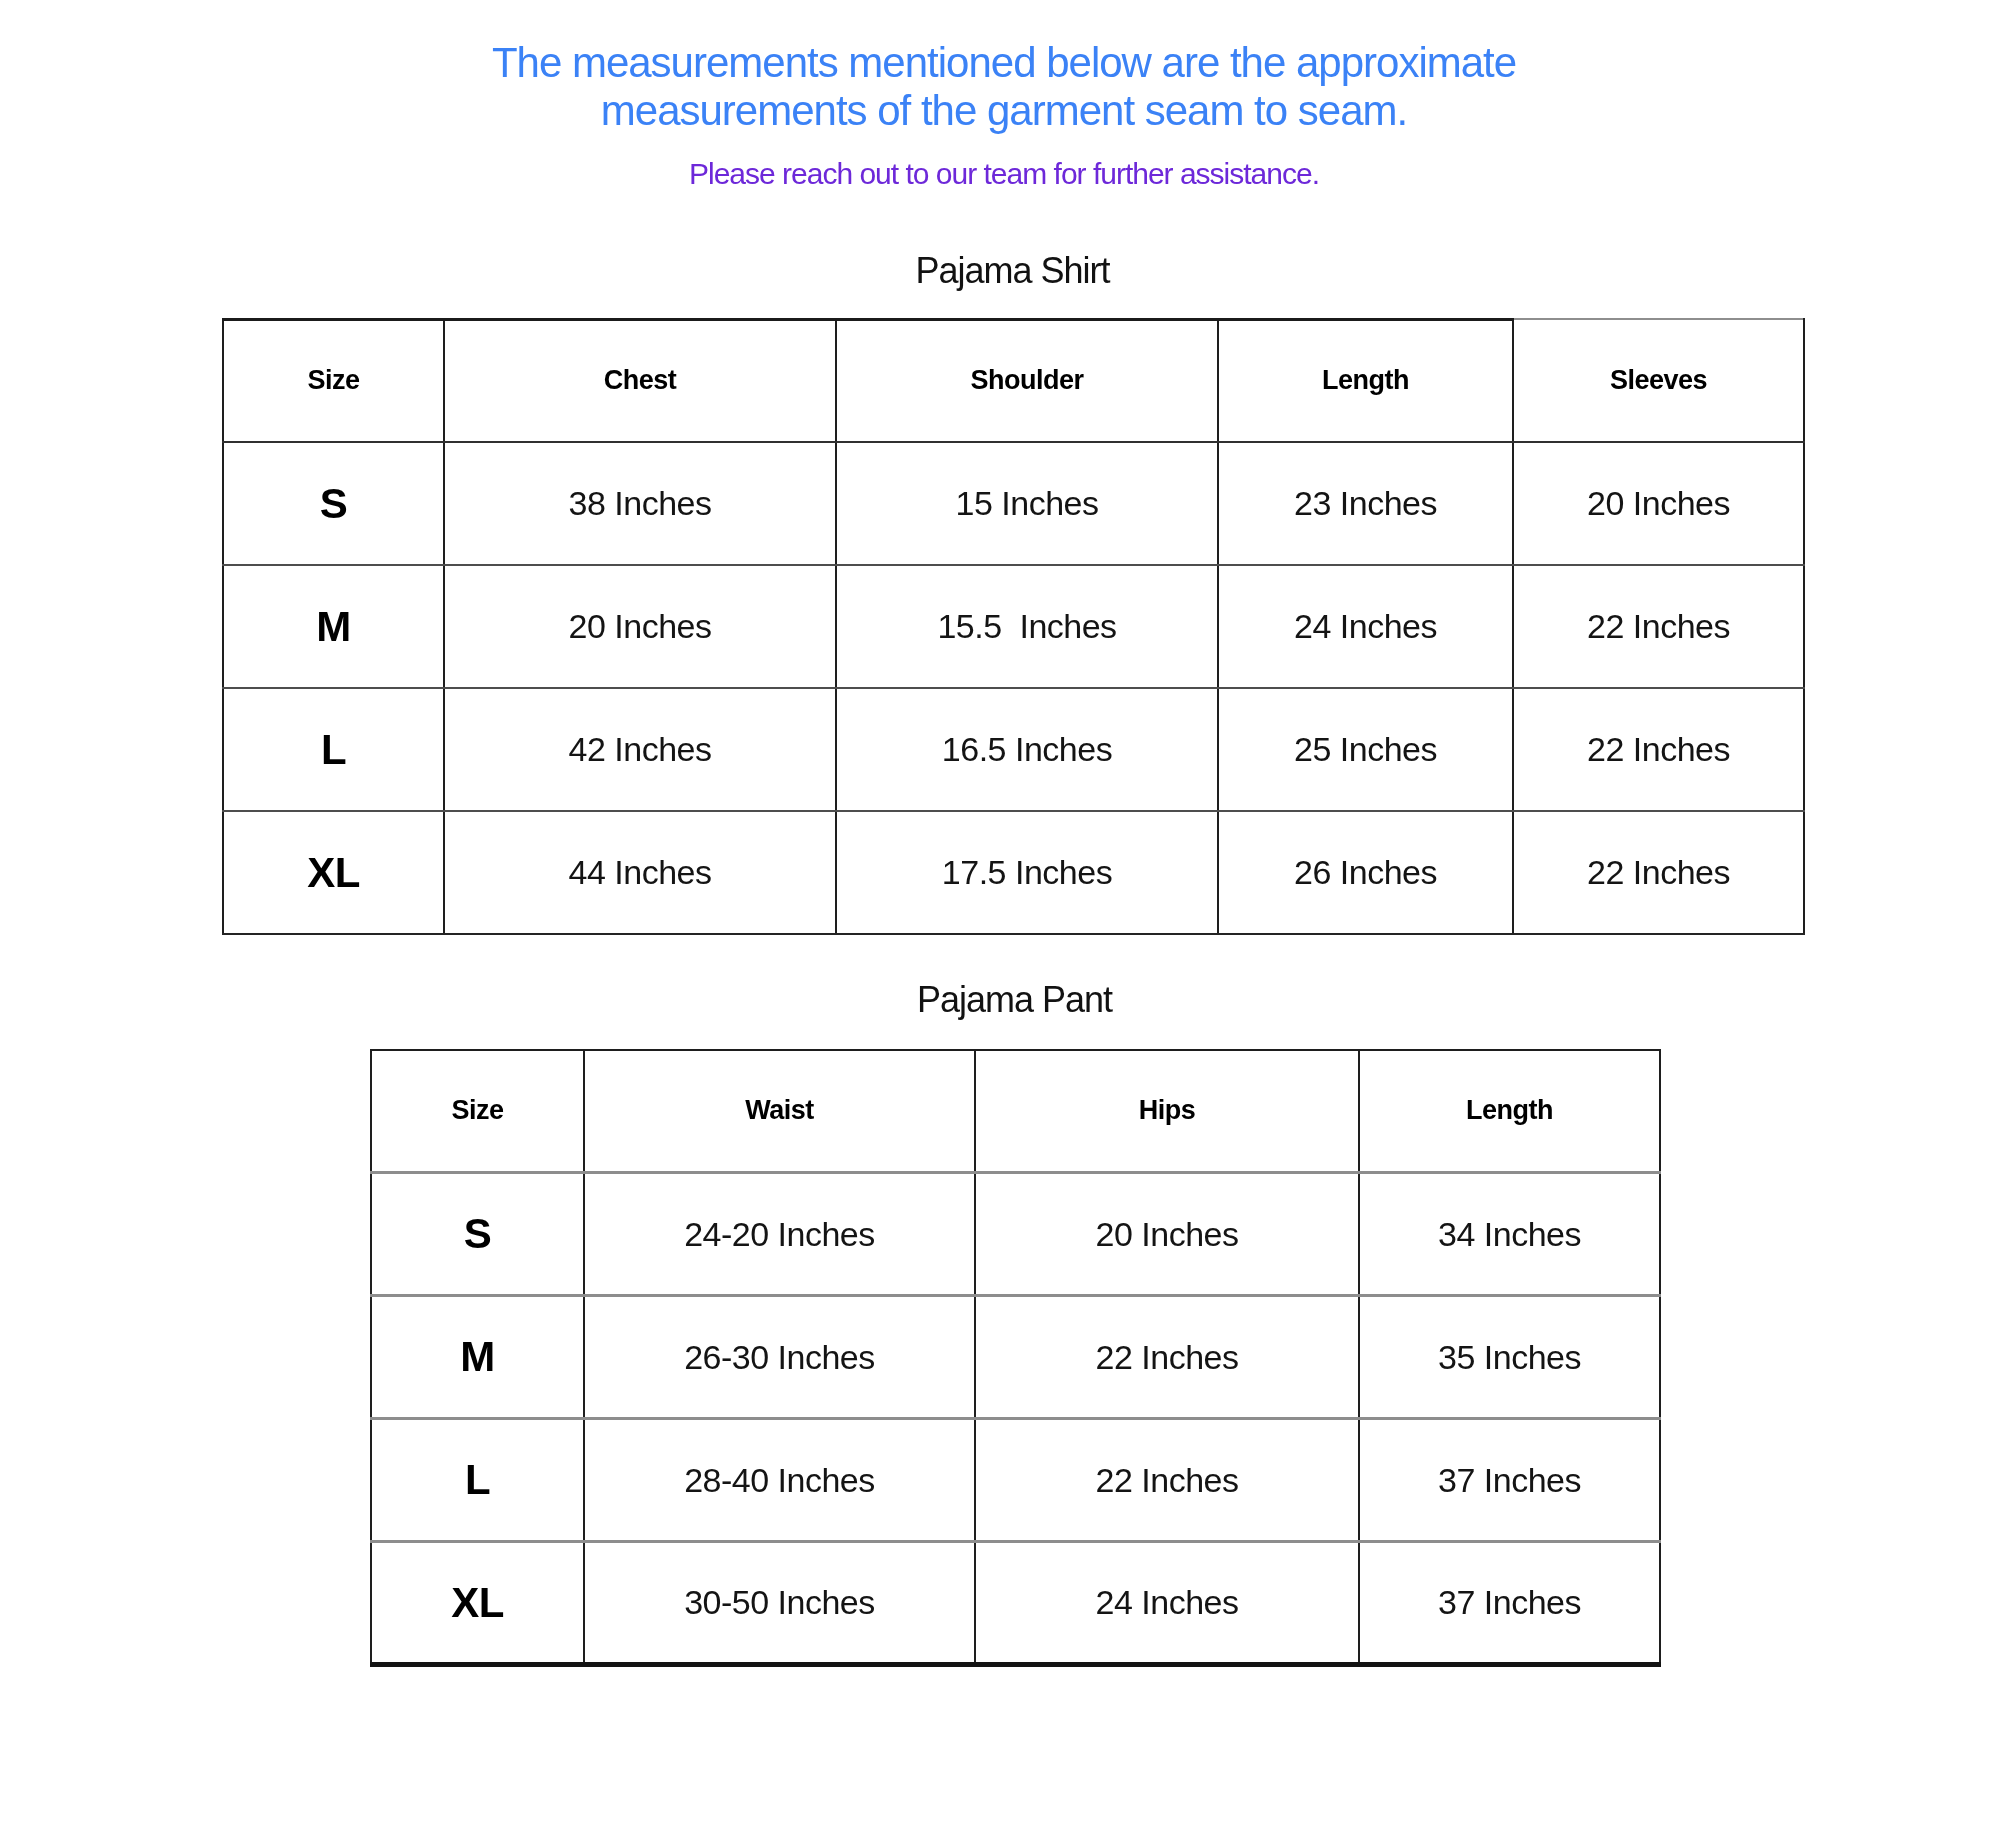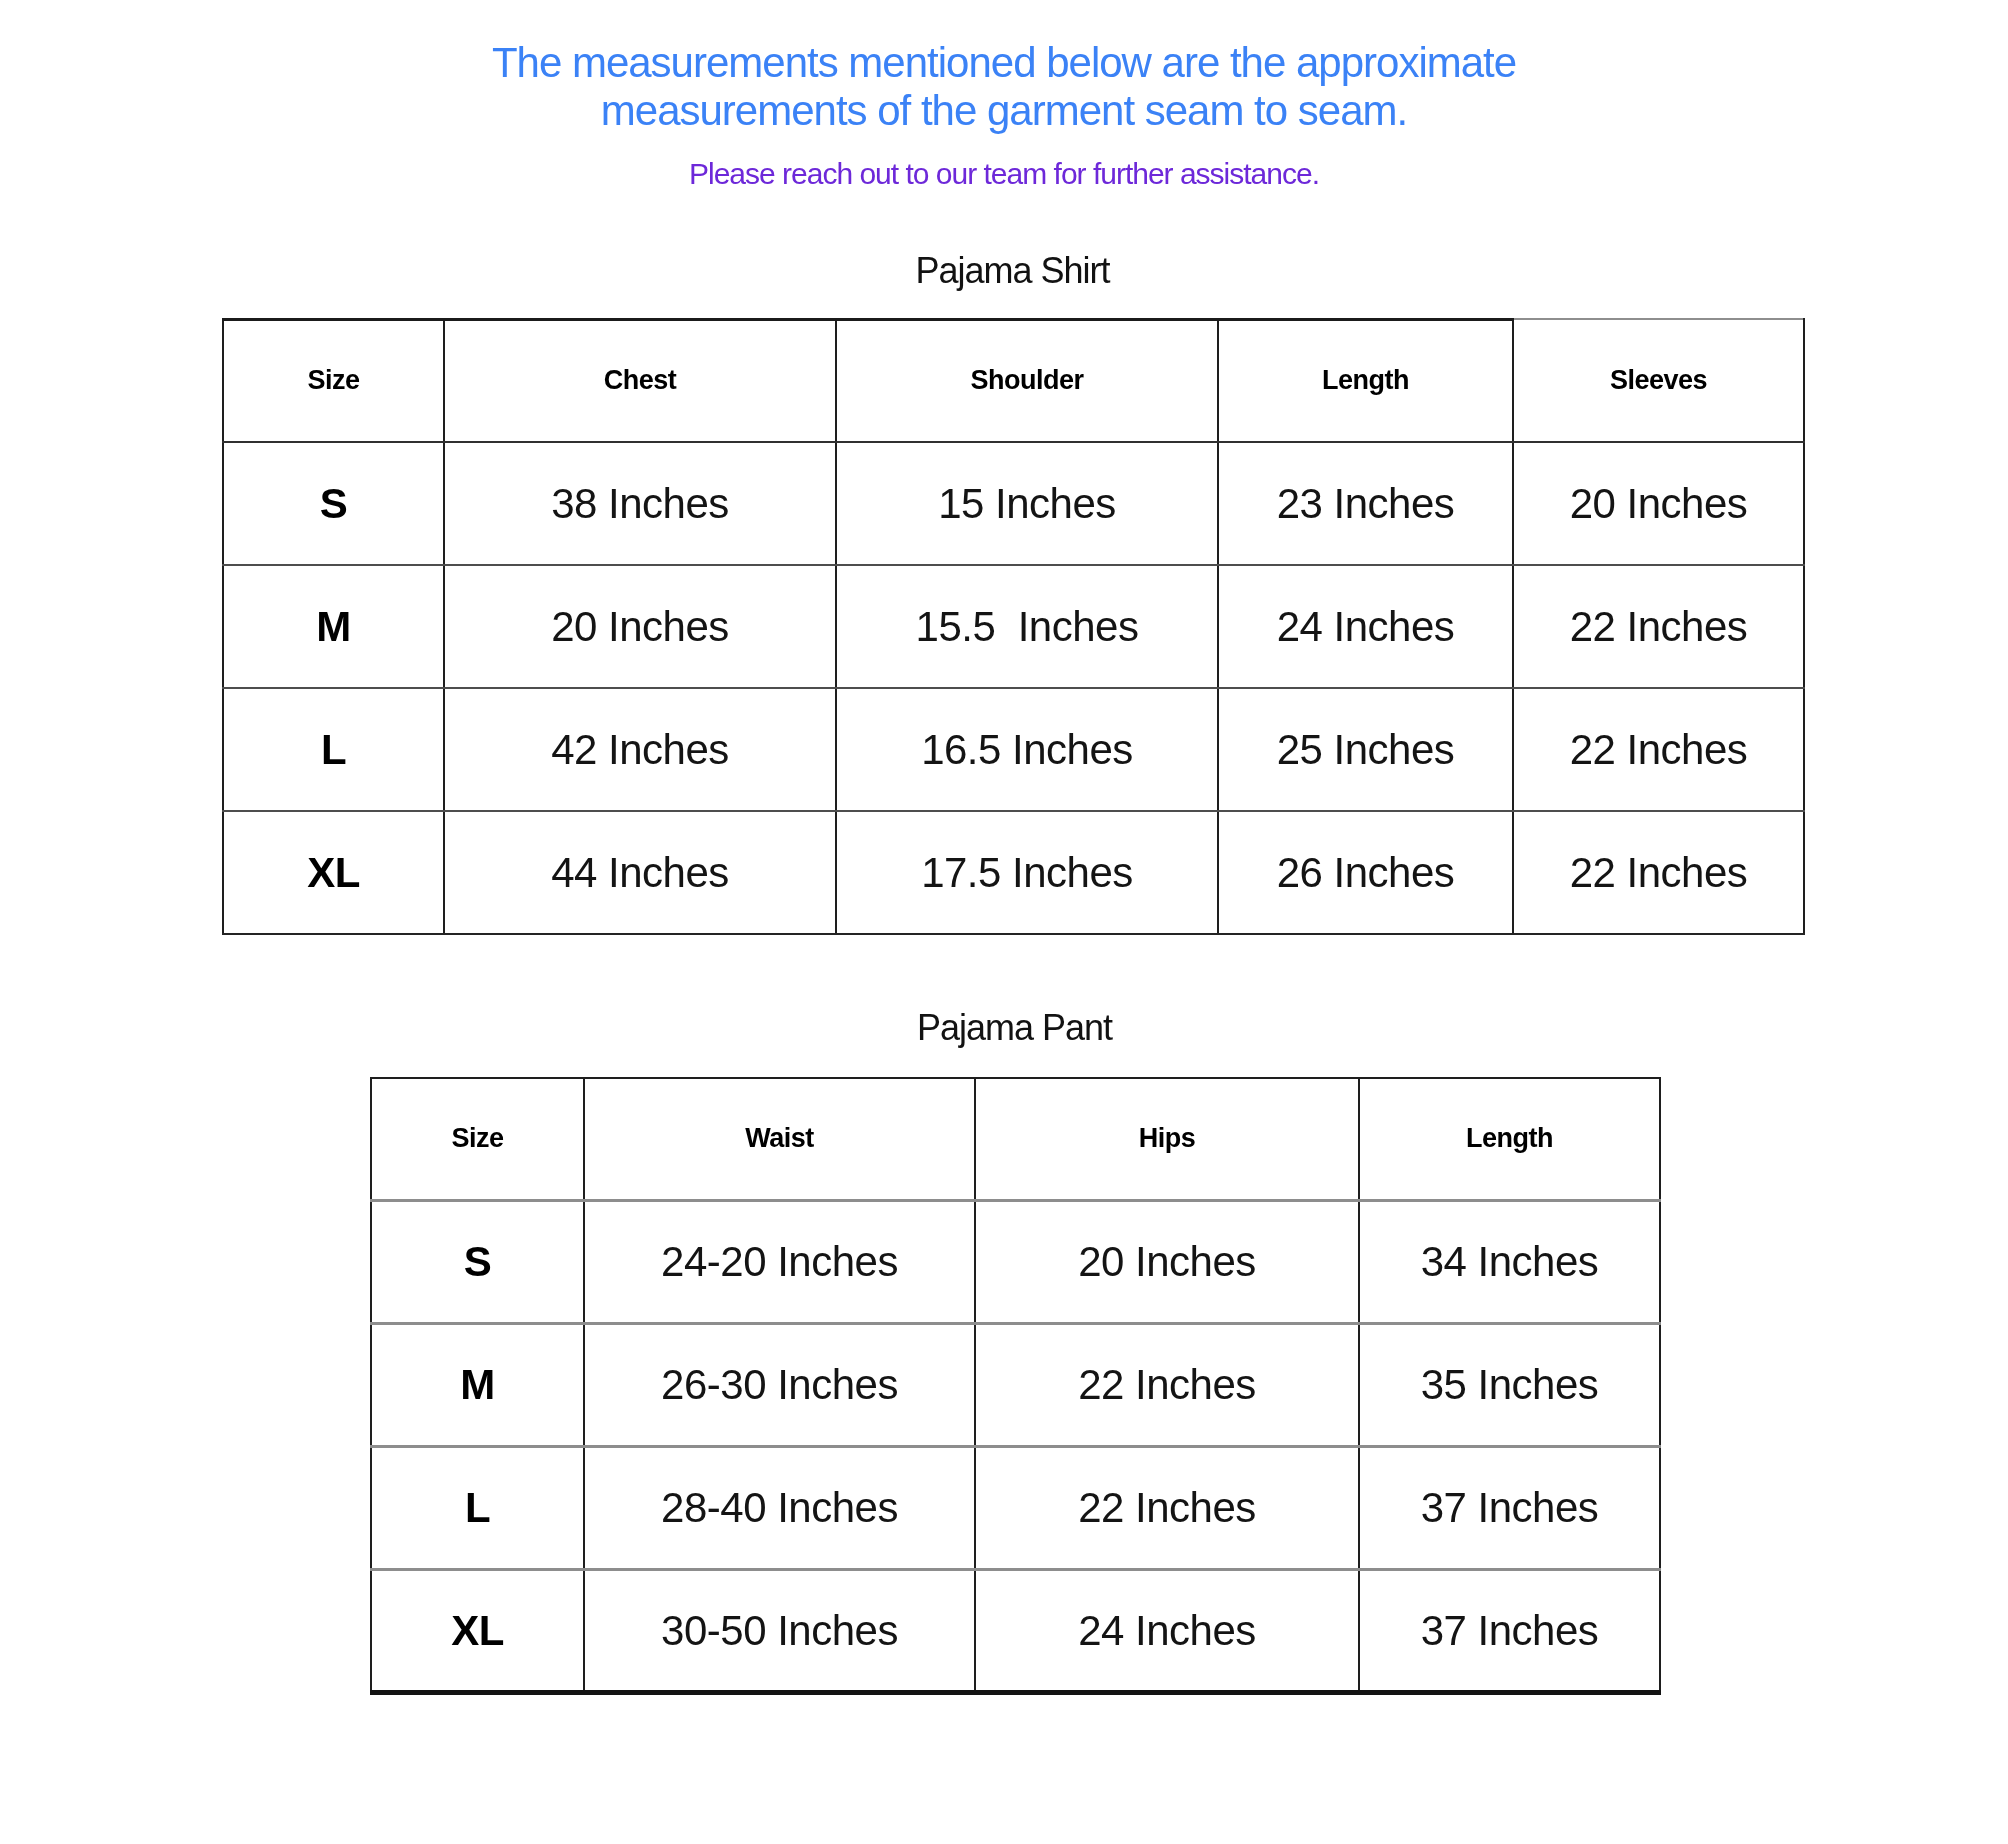--- a/index.html
+++ b/index.html
@@ -11,32 +11,32 @@
     -webkit-font-smoothing:antialiased;
   }
 
   
   .intro { padding-top:39px; text-align:center; letter-spacing:-1px; }
   .intro-main { font-size:42px; line-height:48px; font-weight:400; color:#3b82f6; }
   .intro-sub  { font-size:30px; line-height:41px; margin-top:18px; font-weight:400; color:#6d28d9; }
 
   
   .section-shirt { width:1581px; margin-left:222px; margin-top:53px; }
-  .section-pant  { width:1289px; margin-left:370px; margin-top:69px; }
+  .section-pant  { width:1289px; margin-left:370px; margin-top:41px; }
   .chart-title { font-size:36px; line-height:47px; font-weight:400; text-align:center; letter-spacing:-1px; color:#121212; }
 
   
   table { border-collapse:collapse; table-layout:fixed; }
   .shirt-table { width:1581px; margin-top:23.5px; }
   .pant-table  { width:1289px; margin-top:25.5px; }
 
   th, td { text-align:center; vertical-align:middle; white-space:pre-wrap; overflow:hidden; }
   thead th { height:123px; font-size:27px; font-weight:700; letter-spacing:-0.5px; color:#000; }
   tbody th { height:123px; font-size:42px; font-weight:700; letter-spacing:-0.5px; color:#000; }
-  tbody td { height:123px; font-size:42px; font-weight:400; letter-spacing:-0.5px; color:#141414; }
+  tbody td { height:123px; font-size:34px; font-weight:400; letter-spacing:-0.5px; color:#141414; }
 
   
   .shirt-table th, .shirt-table td { border-left:2px solid #1e1e1e; border-right:2px solid #1e1e1e; }
   .shirt-table thead th { border-top:3.9px solid #1b1b1b; border-bottom:2.9px solid #303030; }
   .shirt-table thead th.col-sleeves { border-top:2.9px solid #8e8e8e;margin-top:48px; }
   .shirt-table tbody th, .shirt-table tbody td { border-bottom:2.9px solid #4e4e4e; }
   .shirt-table tbody tr:last-child th, .shirt-table tbody tr:last-child td { border-bottom:2.9px solid #242424; }
 
   
   .pant-table th, .pant-table td { border-left:2px solid #1e1e1e; border-right:2px solid #1e1e1e; }

